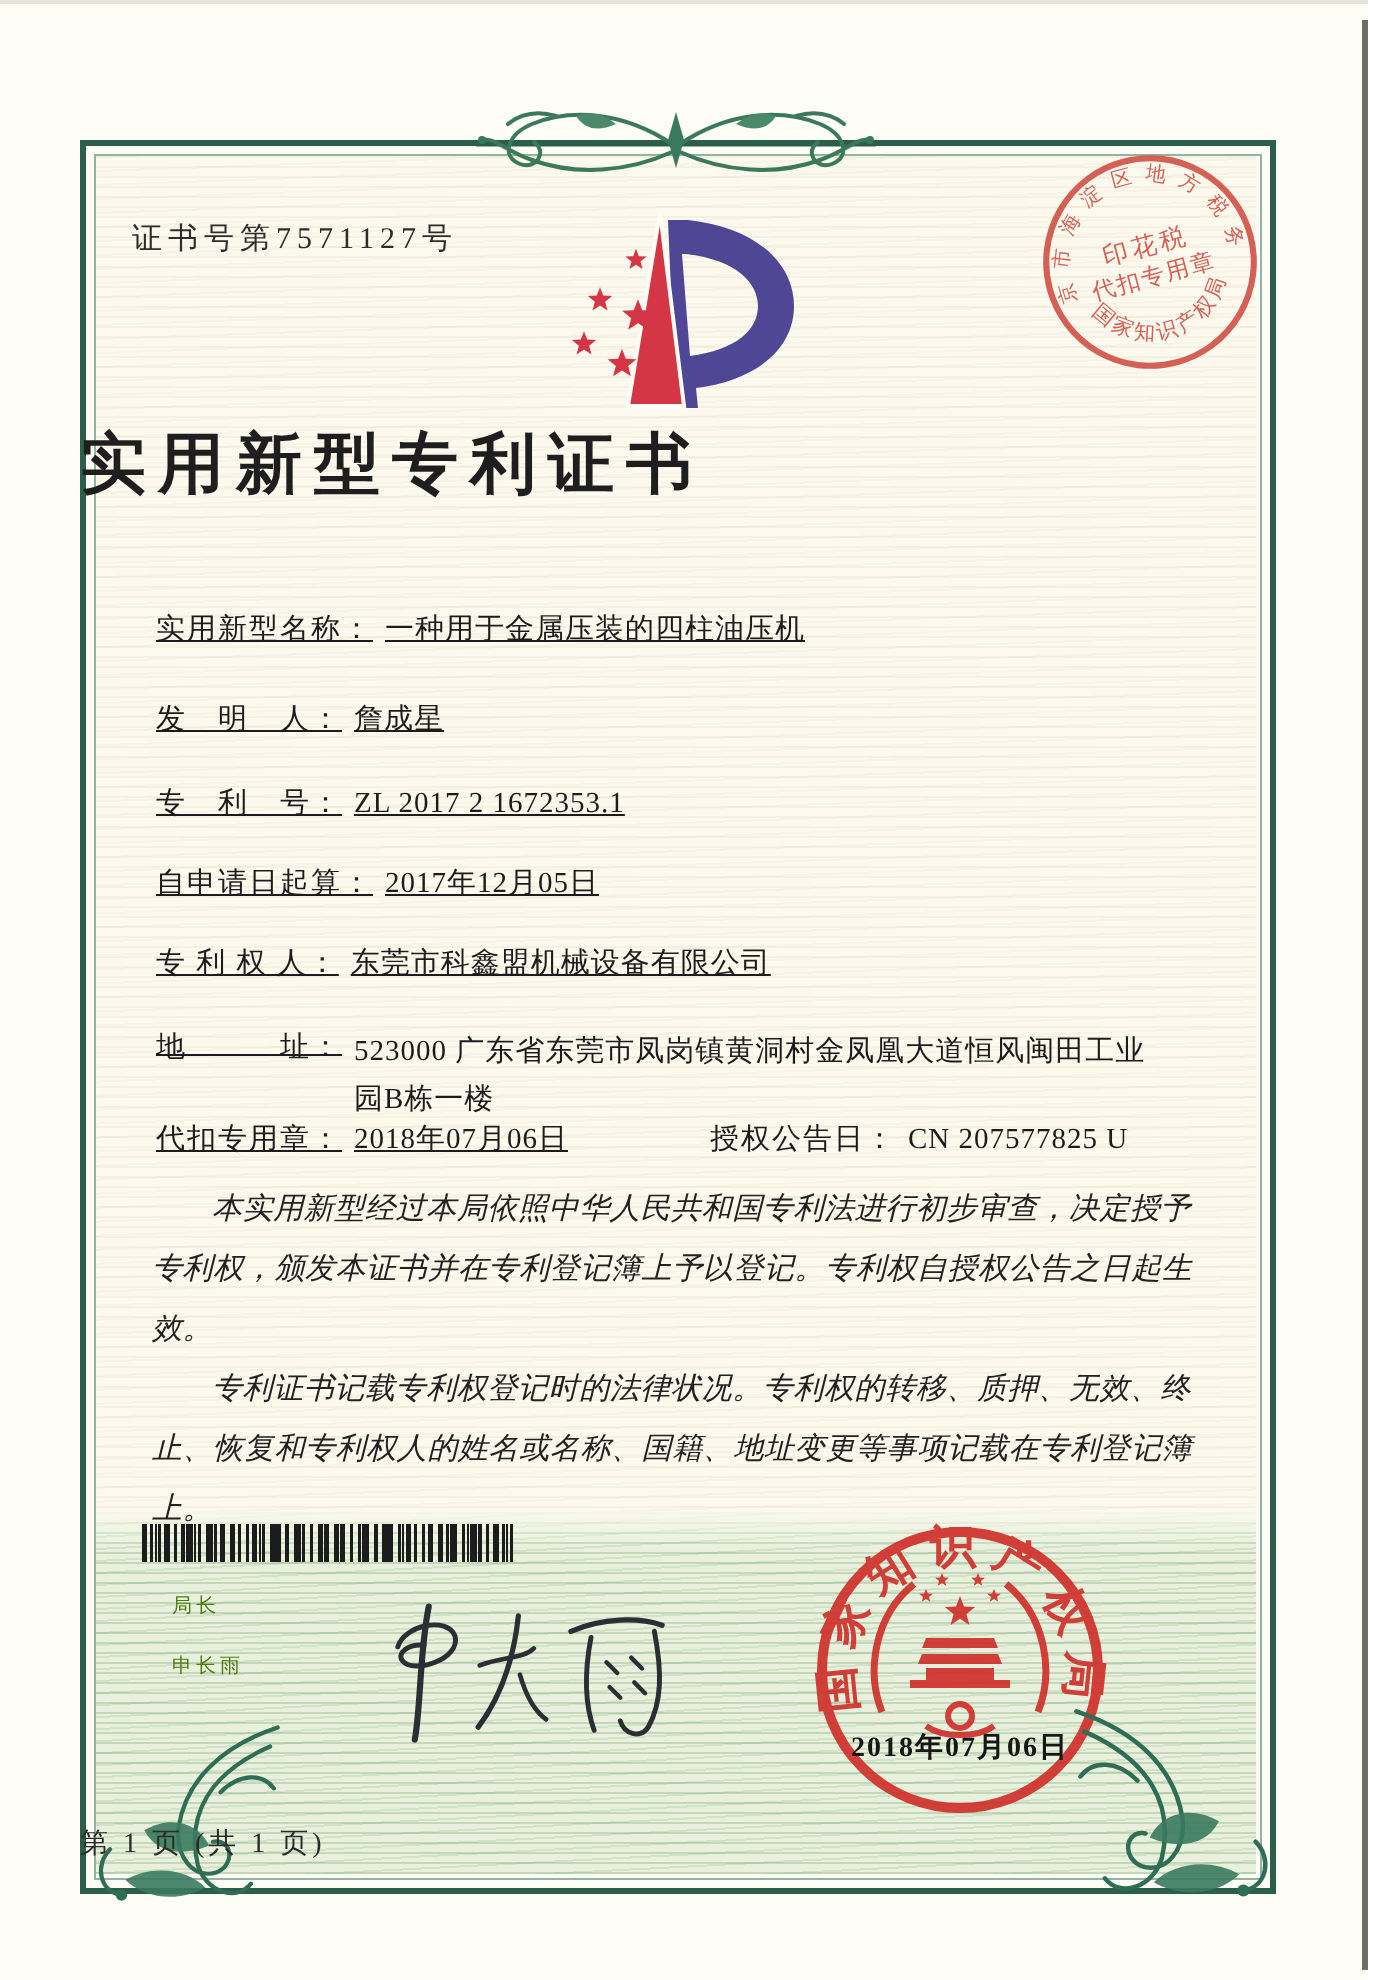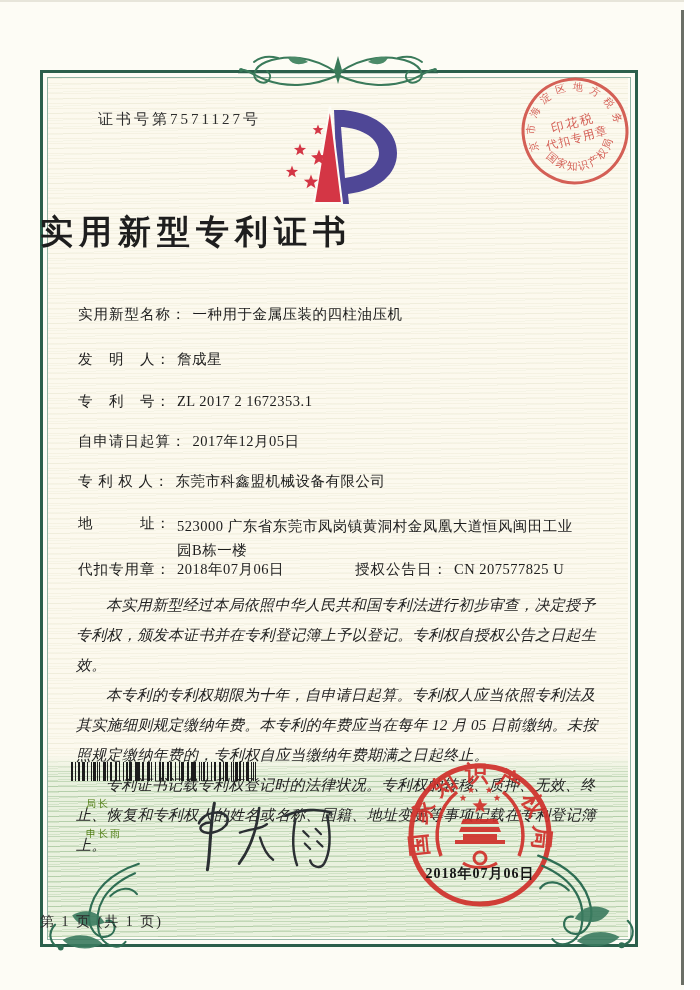--- a/index.html
+++ b/index.html
@@ -22,31 +22,31 @@
   }
   .band-bottom{
     position:absolute;left:48px;top:756px;width:580px;height:181px;
     background-color:#e9f1de;
     background-image:
       linear-gradient(180deg, rgba(250,248,236,.95) 0, rgba(250,248,236,0) 18px),
       repeating-linear-gradient(180deg, rgba(130,175,120,.38) 0 1px, rgba(0,0,0,0) 1px 5px),
       repeating-linear-gradient(177deg, rgba(130,175,120,.22) 0 1px, rgba(0,0,0,0) 1px 6px);
   }
 
-  .cert-no{position:absolute;left:66px;top:110px;font-size:15px;letter-spacing:3px;color:#2d2d2d;margin-left:32px;}
+  .cert-no{position:absolute;left:66px;top:110px;font-size:15px;letter-spacing:3px;color:#2d2d2d;}
   .title{
     position:absolute;left:40px;top:210px;width:592px;text-align:left;
     font-size:33px;font-weight:700;letter-spacing:6px;color:#1e1e1e;
   }
 
   .logo-svg{position:absolute;left:280px;top:106px;width:122px;height:102px;}
   .stamp-svg{position:absolute;left:517px;top:73px;width:116px;height:116px;transform:rotate(-15deg);opacity:.88;}
 
   .fields{position:absolute;left:78px;top:0;width:540px;font-size:14.5px;color:#1c1c1c;}
-  .frow{position:absolute;left:0;white-space:nowrap;}
+  .frow{position:absolute;left:0;white-space:nowrap;text-decoration:underline;}
   .frow .lbl{letter-spacing:1px;}
   .frow .val{letter-spacing:.5px;margin-left:6px;}
   .addr-val{display:inline-block;vertical-align:top;width:408px;white-space:normal;line-height:24px;margin-left:6px;letter-spacing:.5px;}
   .grant-col2{position:absolute;left:277px;top:0;white-space:nowrap;}
 
   .paras{position:absolute;left:76px;top:590px;width:526px;}
   .paras p{
     margin:0;font-size:15px;line-height:30px;text-indent:2em;
     font-style:italic;letter-spacing:.3px;color:#222;
   }
@@ -161,21 +161,20 @@
     <span class="lbl" style="vertical-align:top">地　　　址：</span><span class="addr-val">523000 广东省东莞市凤岗镇黄洞村金凤凰大道恒风闽田工业园B栋一楼</span>
   </div>
   <div class="frow" style="top:560px;width:540px">
     <span><span class="lbl">代扣专用章：</span><span class="val">2018年07月06日</span></span>
     <span class="grant-col2"><span class="lbl">授权公告日：</span><span class="val">CN 207577825 U</span></span>
   </div>
 </div>
 
 <div class="paras">
   <p>本实用新型经过本局依照中华人民共和国专利法进行初步审查，决定授予专利权，颁发本证书并在专利登记簿上予以登记。专利权自授权公告之日起生效。</p>
-  <p>本专利的专利权期限为十年，自申请日起算。专利权人应当依照专利法及其实施细则规定缴纳年费。本专利的年费应当在每年 12 月 05 日前缴纳。未按照规定缴纳年费的，专利权自应当缴纳年费期满之日起终止。</p>
   <p>专利证书记载专利权登记时的法律状况。专利权的转移、质押、无效、终止、恢复和专利权人的姓名或名称、国籍、地址变更等事项记载在专利登记簿上。</p>
 </div>
 
 <div class="barcode"></div>
 
 <div class="signer">
   <div>局长</div>
   <div>申长雨</div>
 </div>
 

